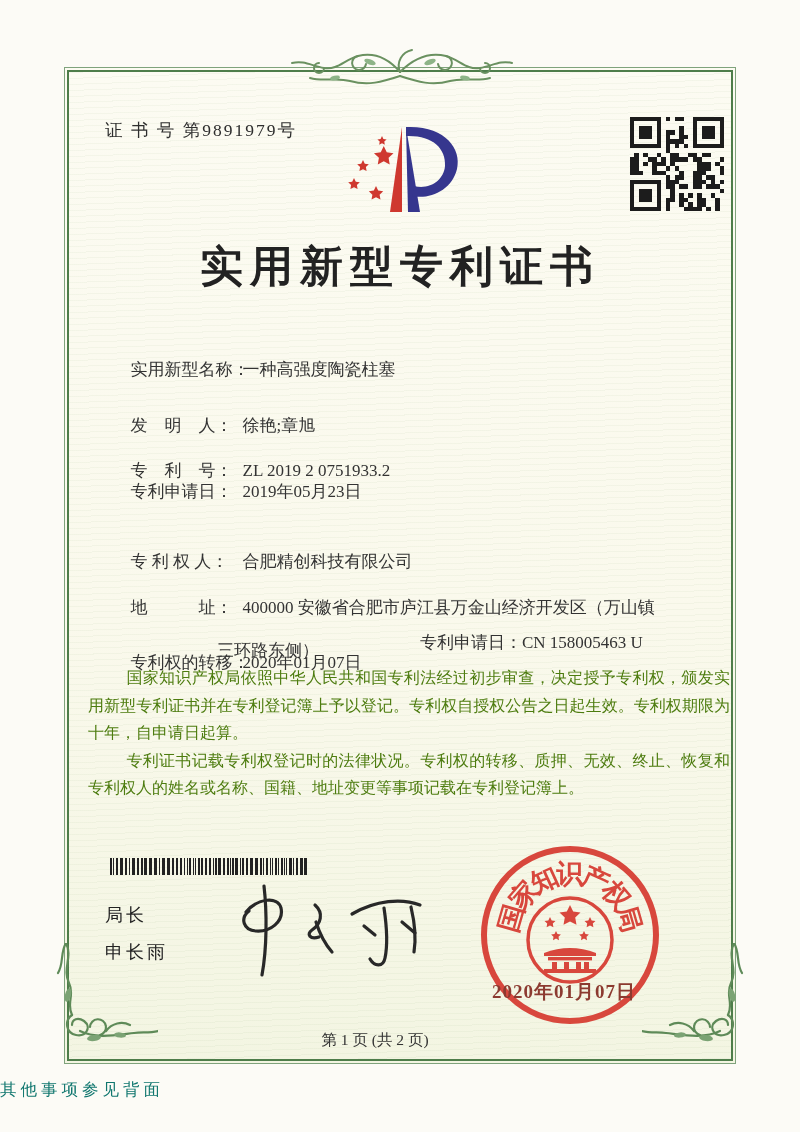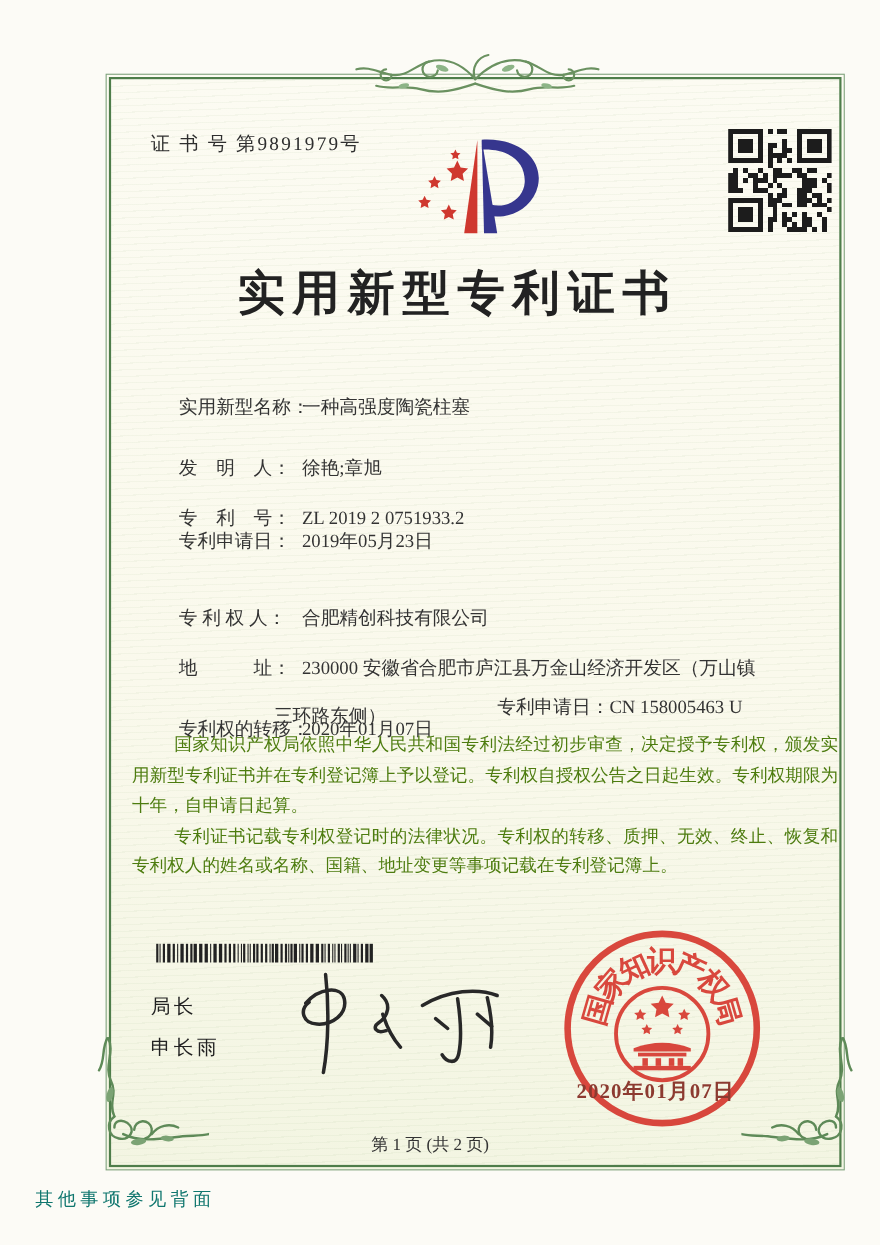--- a/index.html
+++ b/index.html
@@ -3,21 +3,21 @@
 <meta charset="utf-8">
 <style>
   html,body{margin:0;padding:0;}
   body{
     width:800px;height:1132px;position:relative;
     background:#fcfbf6;
     font-family:"Liberation Serif","DejaVu Serif",serif;
     color:#333;
     overflow:hidden;
   }
-  .stage{position:absolute;inset:0;margin-left:32px;}
+  .stage{position:absolute;inset:0;}
   
   .frame-outer{
     position:absolute;left:64px;top:67px;width:670px;height:995px;
     border:1px solid #7fa37c;
     background:linear-gradient(180deg,#fcfbf2 0%,#faf9ec 55%,#f3f5e2 100%);
   }
   .frame-inner{
     position:absolute;inset:2px;
     border:2px solid #4e7d4a;
   }
@@ -399,21 +399,21 @@
     <div class="field-row" style="top:439px">
       <span class="flabel">专　利　号：</span><span class="fvalue">ZL 2019 2 0751933.2</span>
     </div>
     <div class="field-row" style="top:460px">
       <span class="flabel">专利申请日：</span><span class="fvalue">2019年05月23日</span>
     </div>
     <div class="field-row" style="top:530px">
       <span class="flabel">专 利 权 人：</span><span class="fvalue">合肥精创科技有限公司</span>
     </div>
     <div class="field-row" style="top:576px">
-      <span class="flabel">地　　　址：</span><span class="fvalue">230000 安徽省合肥市庐江县万金山经济开发区（万山镇</span>
+      <span class="flabel">地　　　址：</span><span class="fvalue">400000 安徽省合肥市庐江县万金山经济开发区（万山镇</span>
       <div class="fvalue2">三环路东侧）</div>
     </div>
     <div class="field-row" style="top:631px;width:630px">
       <span class="flabel">专利权的转移：</span><span class="fvalue">2020年01月07日</span>
       <span class="fpair2"><span>专利申请日：</span><span>CN 158005463 U</span></span>
     </div>
   </div>
 
   <div class="paras">
     <p>国家知识产权局依照中华人民共和国专利法经过初步审查，决定授予专利权，颁发实用新型专利证书并在专利登记簿上予以登记。专利权自授权公告之日起生效。专利权期限为十年，自申请日起算。</p>

